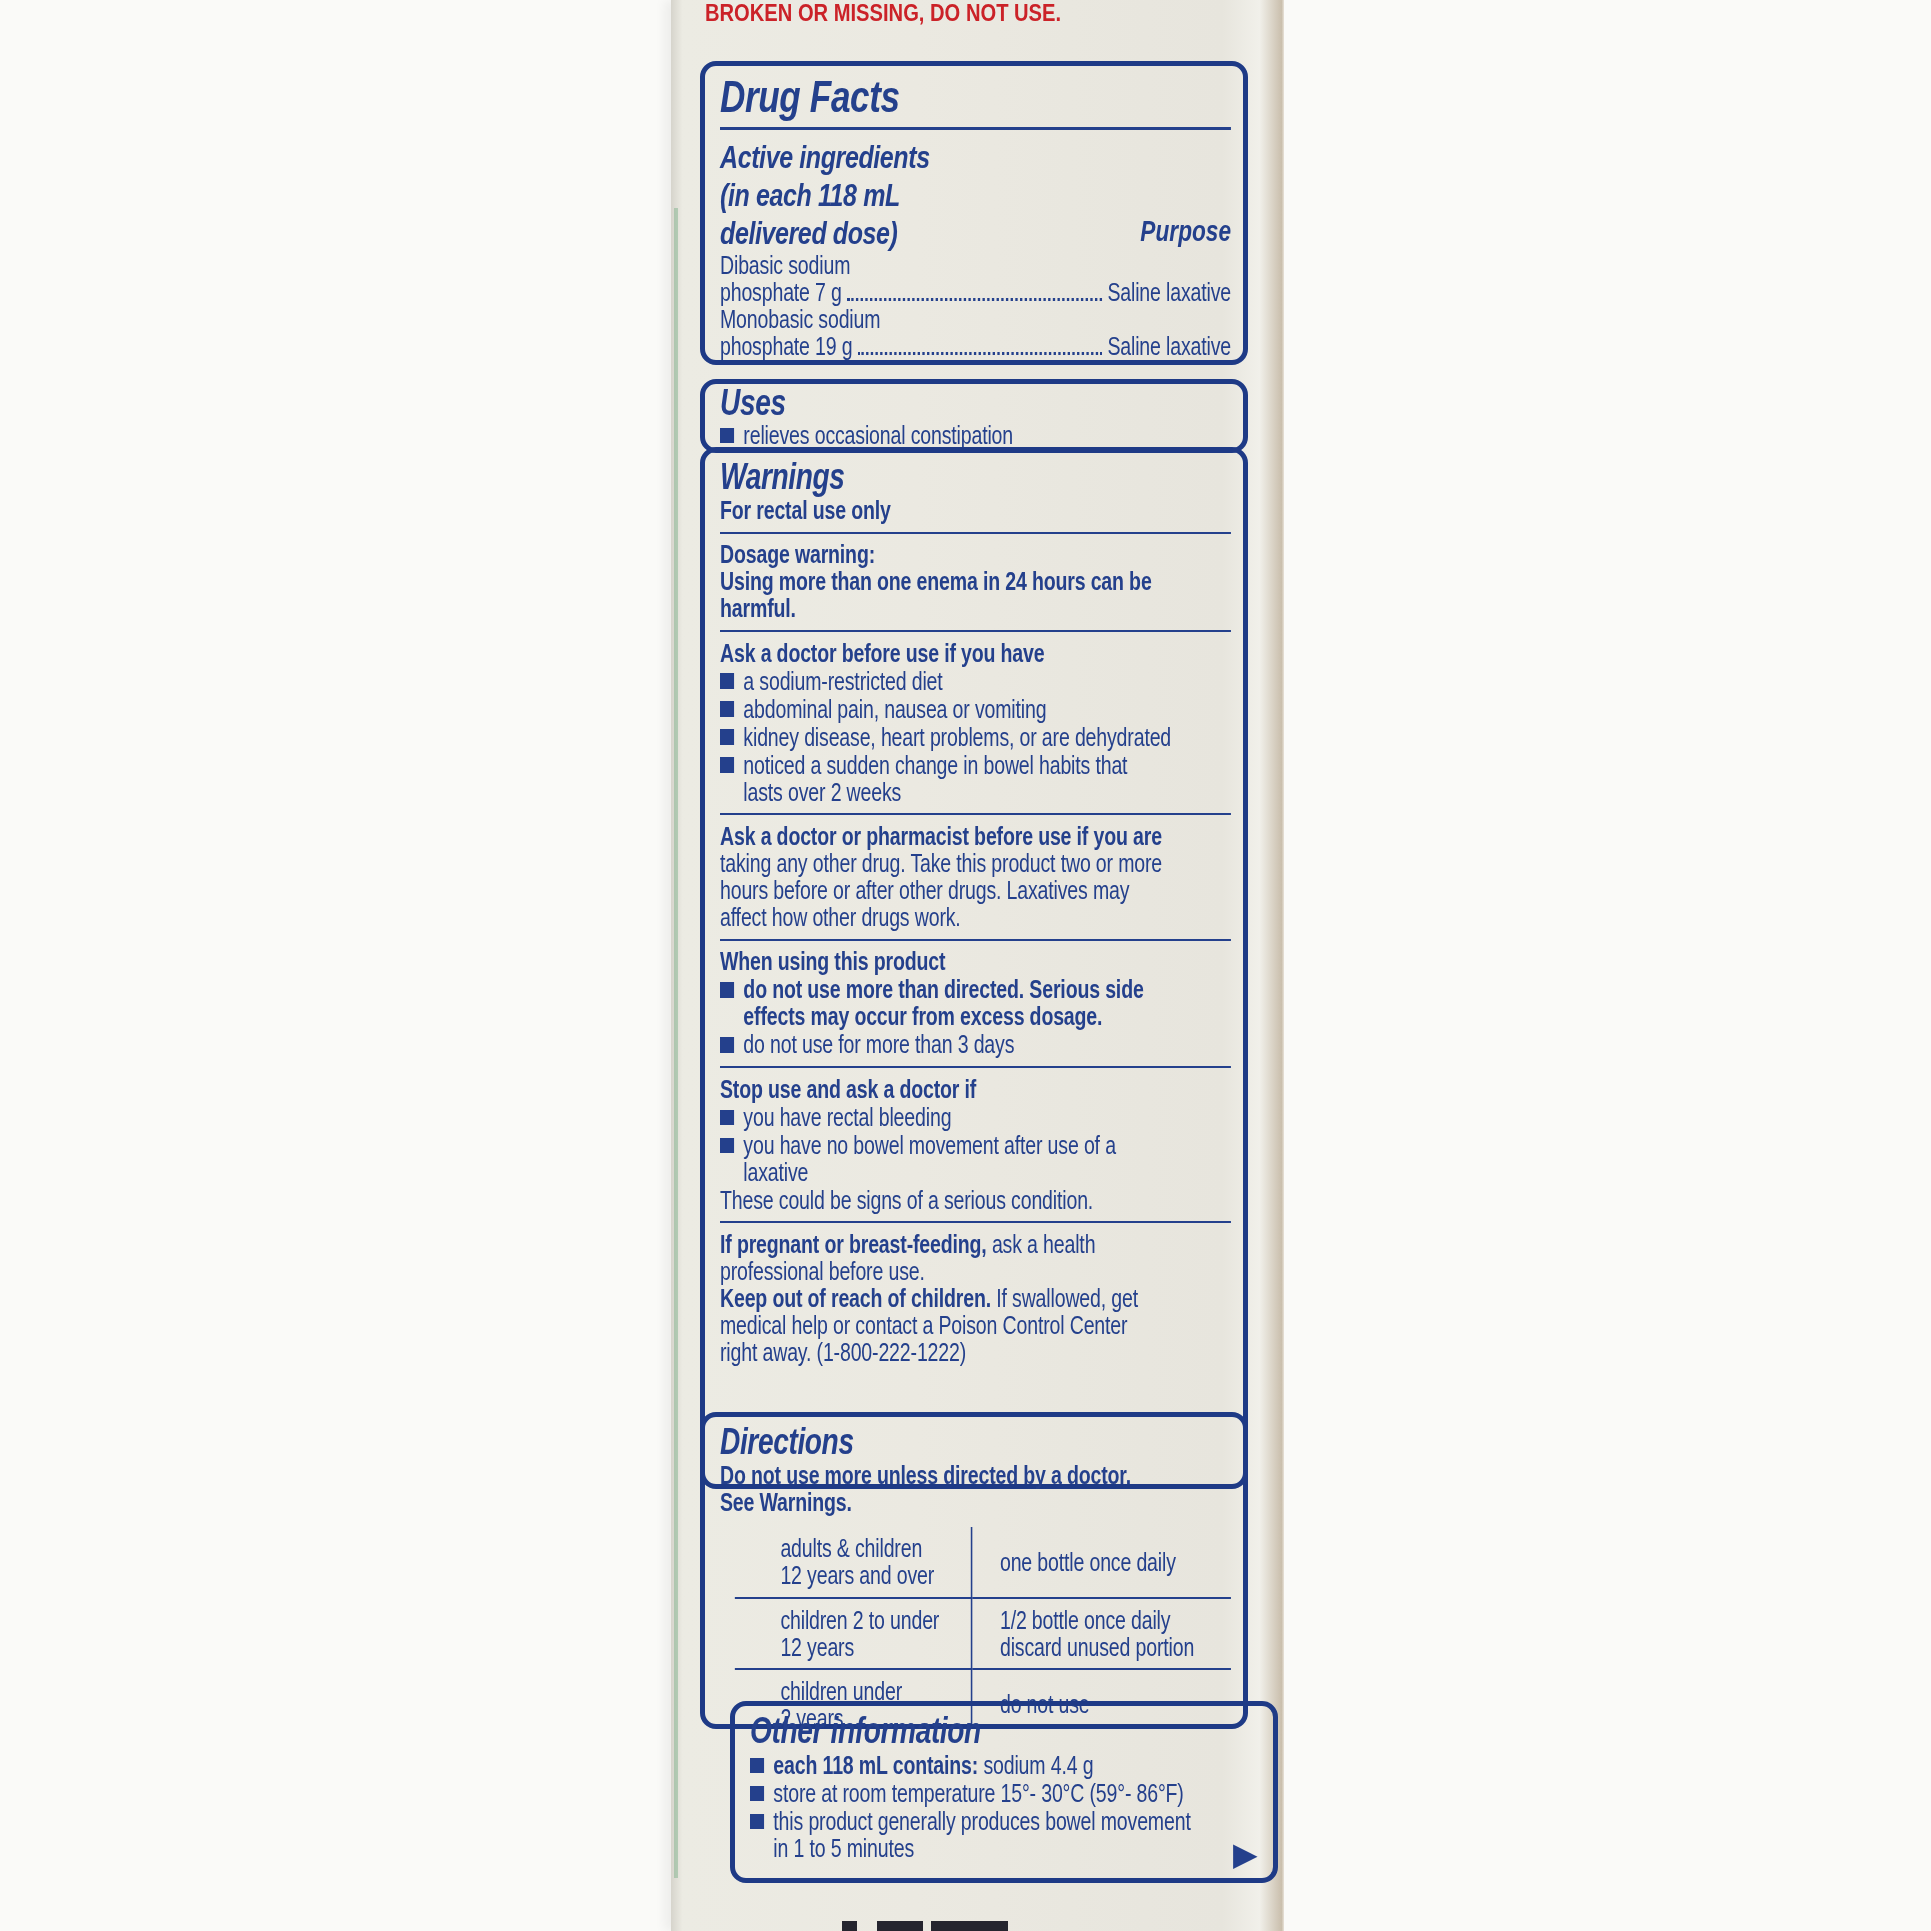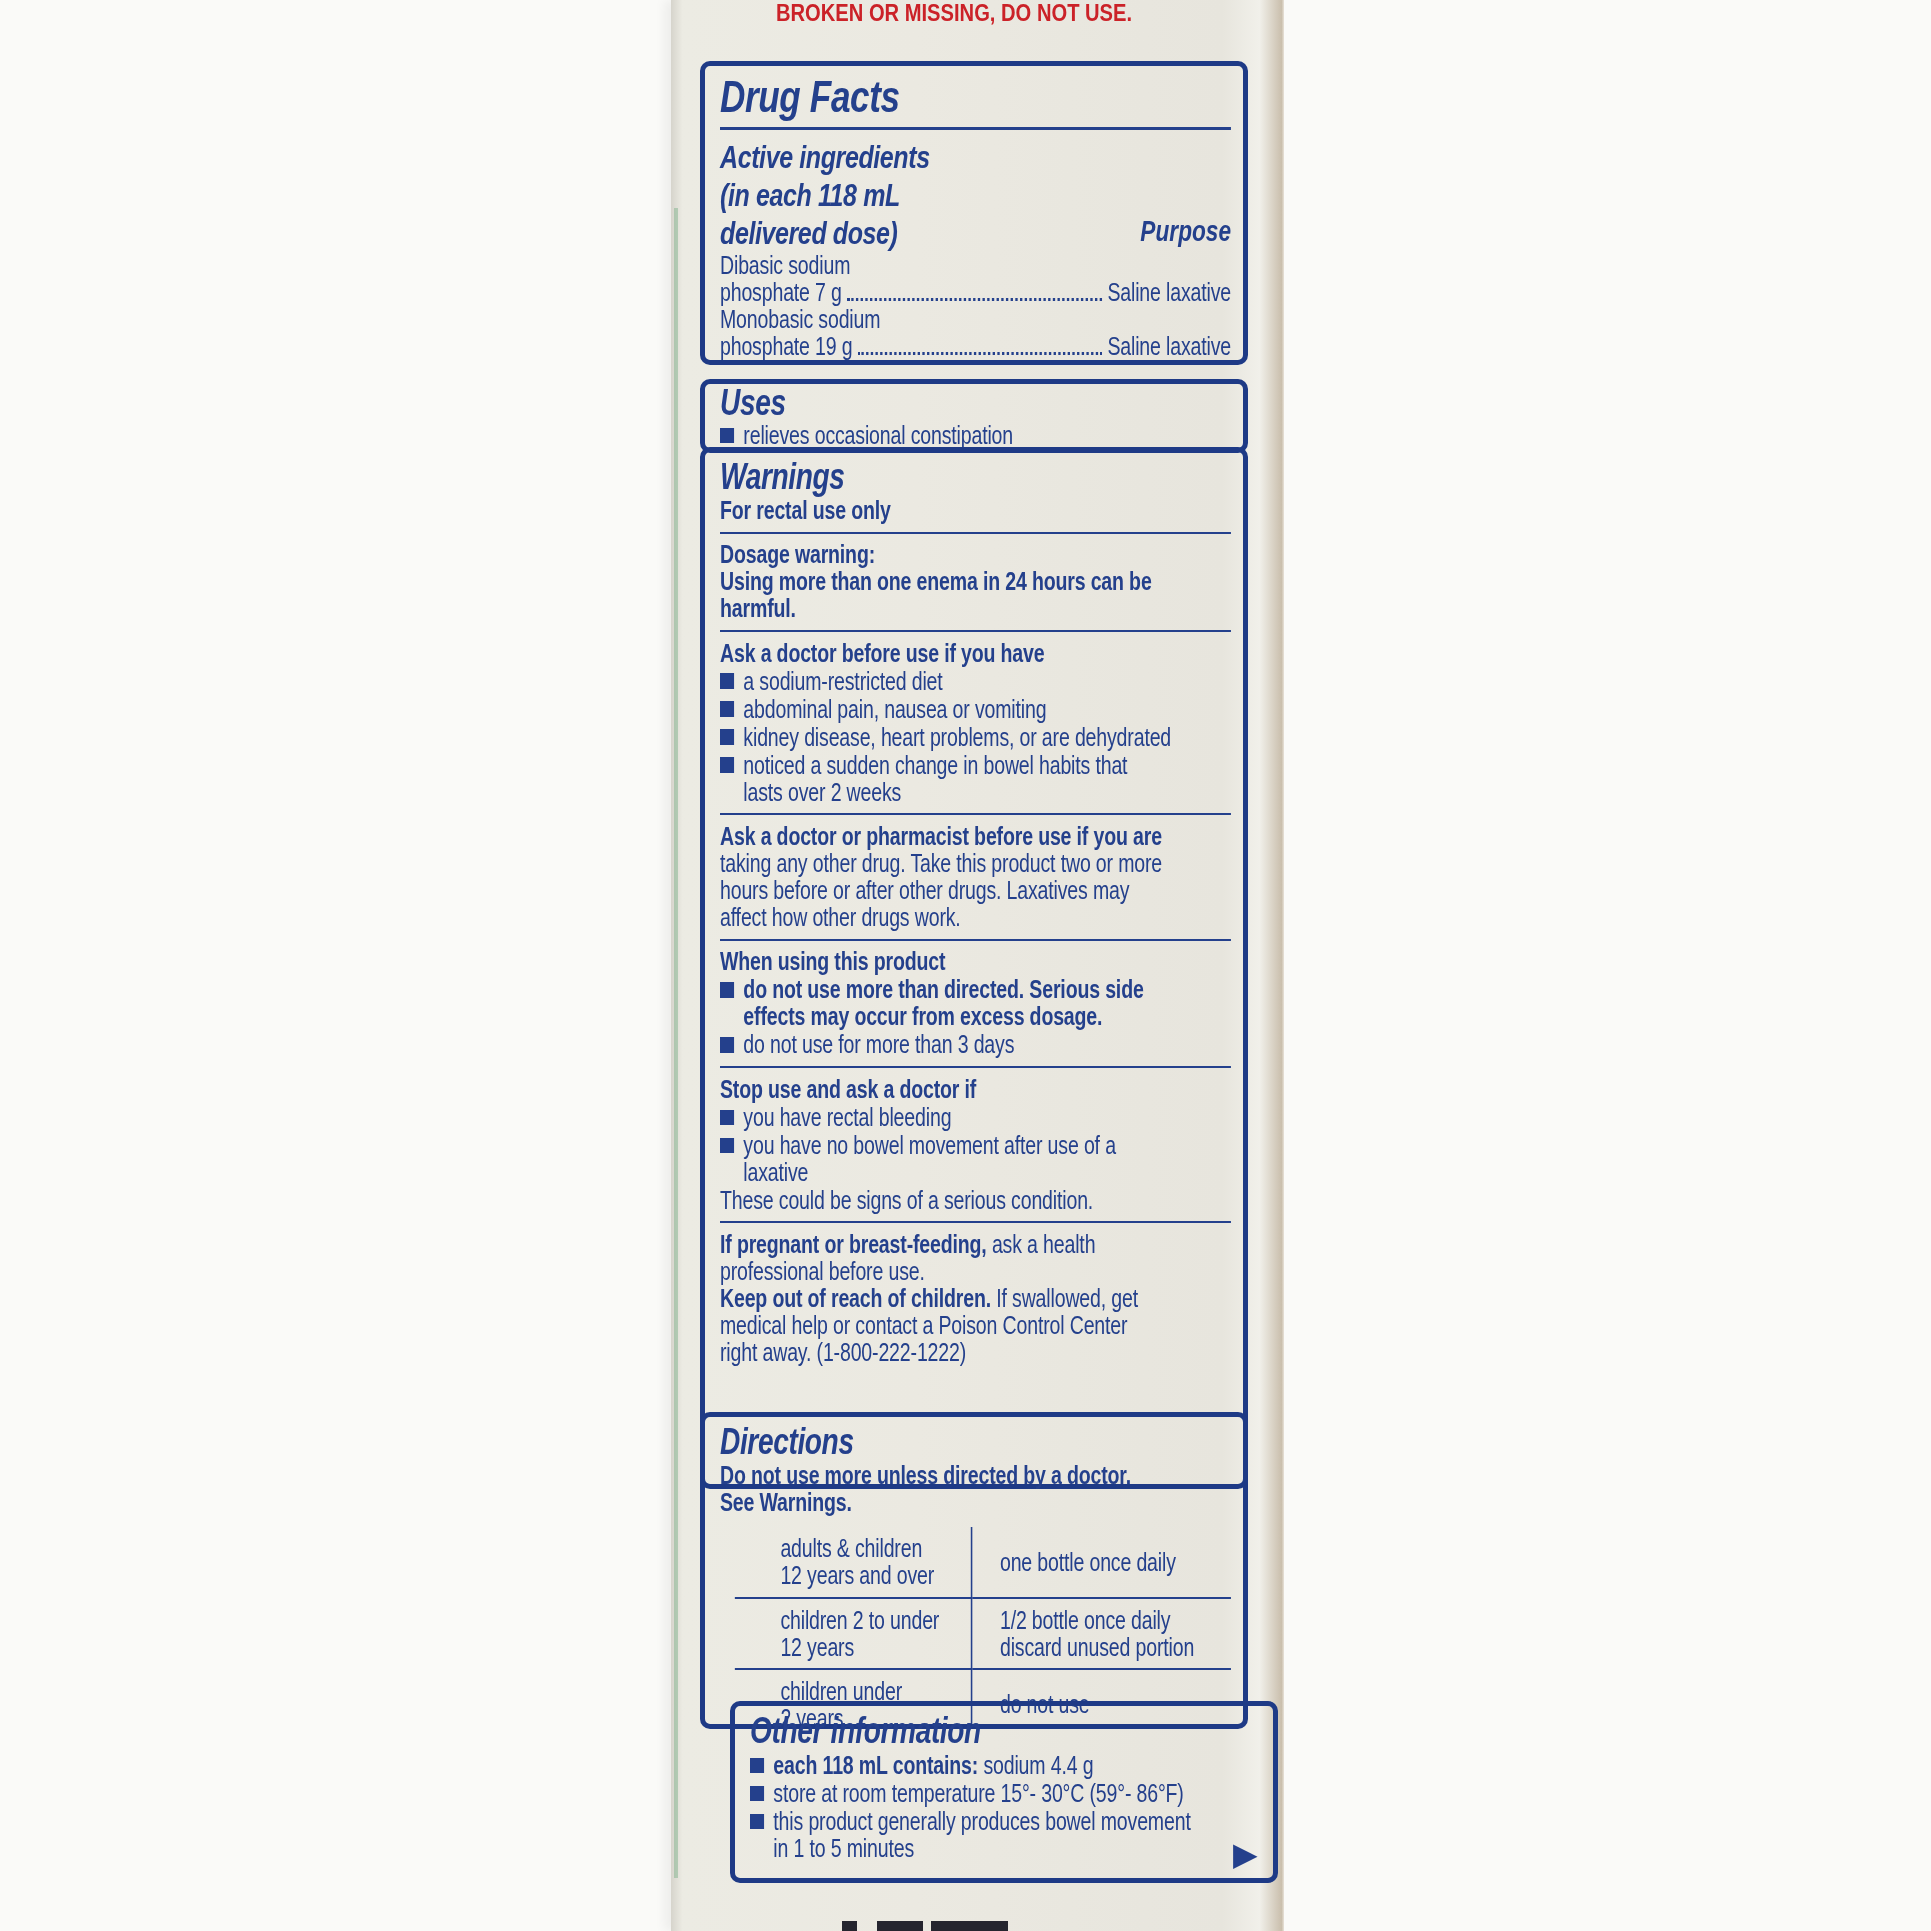--- a/index.html
+++ b/index.html
@@ -11,28 +11,28 @@
   
   .package{
     position:absolute;left:671px;top:0;width:613px;height:1931px;
     background:linear-gradient(90deg,#d6d4cc 0px,#ecebe3 11.6px,#ebe9e1 40%,#e7e5dd 90%,#f1f0ea 96%,#cabfad 99.6%,#e8e2d8 100%);
     box-shadow:-6.8px 0 9.7px rgba(0,0,0,0.05);
   }
   .edge-green{position:absolute;left:2.9px;top:208px;width:3.9px;height:1670px;background:rgba(106,168,122,.4);}
   .letter-top{position:absolute;bottom:0;height:9.7px;background:#25252f;}
   
   .redline{
-    position:absolute;left:671px;top:0;width:566px;text-align:center;
+    position:absolute;left:671px;top:0;width:566px;
     color:#cb2228;font-weight:bold;font-size:24px;line-height:26px;
   }
   .redline .sq-scale{display:inline-block;transform:scaleX(.84);transform-origin:50% 0;white-space:nowrap;}
   
   .dfbox{
     position:absolute;left:700px;width:548px;box-sizing:border-box;
-    border:5.8px solid #1e3a86;border-radius:10px;color:#24408c;
+    border:5.8px solid #1e3a86;border-radius:16px;color:#24408c;
   }
   #boxA{top:61px;height:304px;}
   #boxB{top:369px;height:74px;margin-top:10px;}
   #boxC{top:447px;height:1042px;}
   #boxD{top:1381px;height:317px;margin-top:31px;}
   #boxE{top:1701px;height:182px;margin-left:30px;}
   .inner{position:relative;box-sizing:border-box;height:100%;padding:3.9px 11.6px 3.9px 15.4px;overflow:hidden;}
   .cw{width:128%;transform:scaleX(.78125);transform-origin:0 0;}
   .t{white-space:pre-line;font-size:25px;line-height:27px;letter-spacing:-0.2px;}
   .b{font-weight:bold;}

